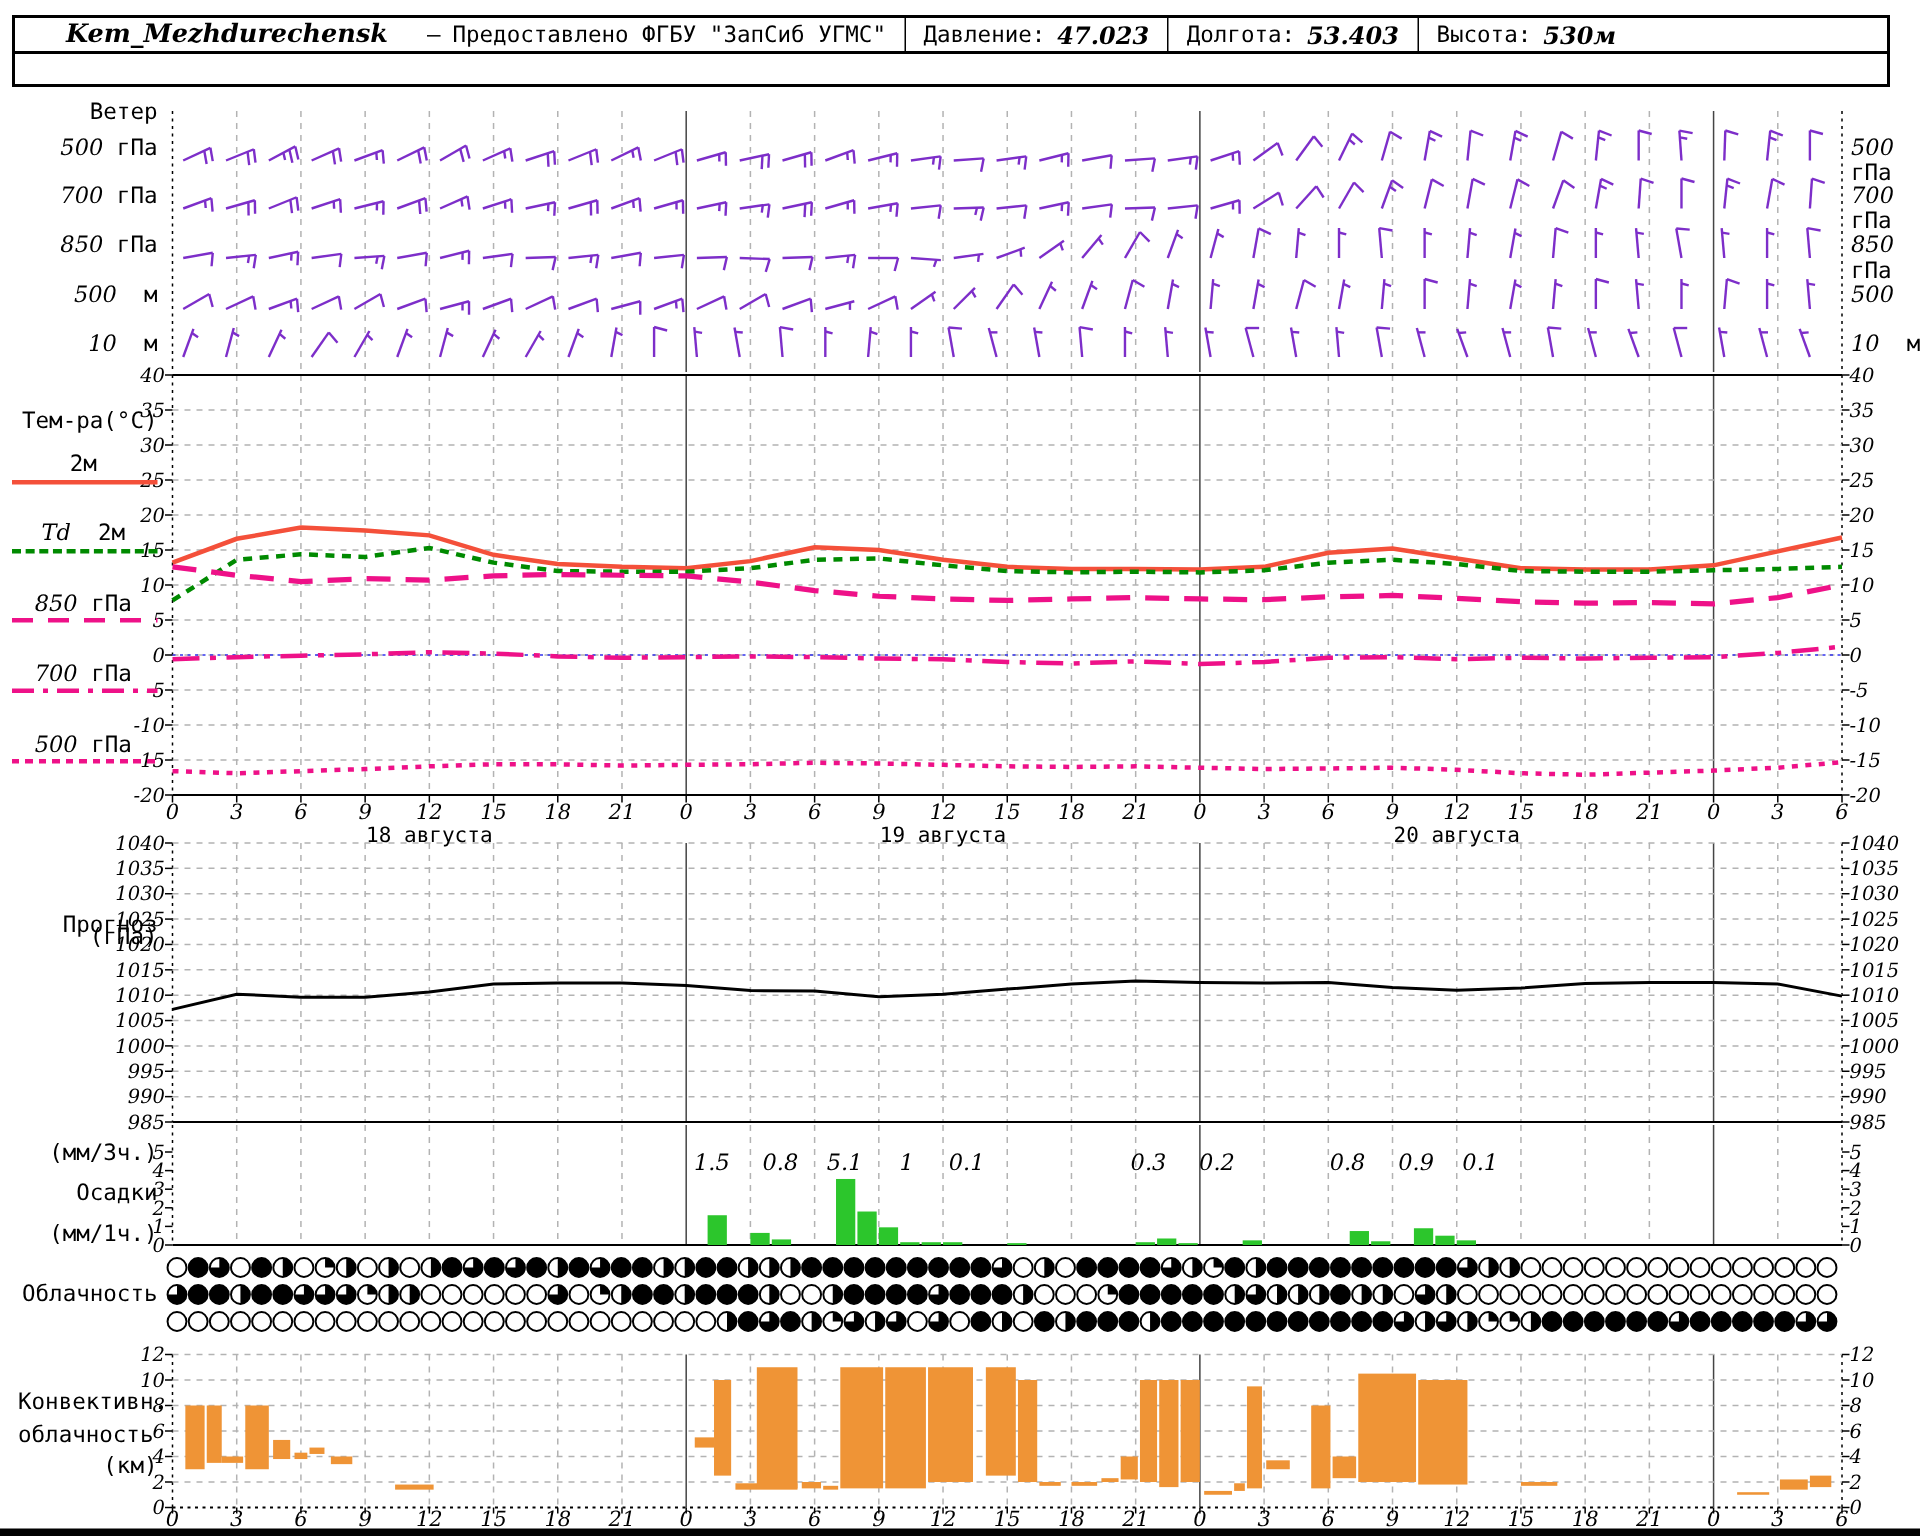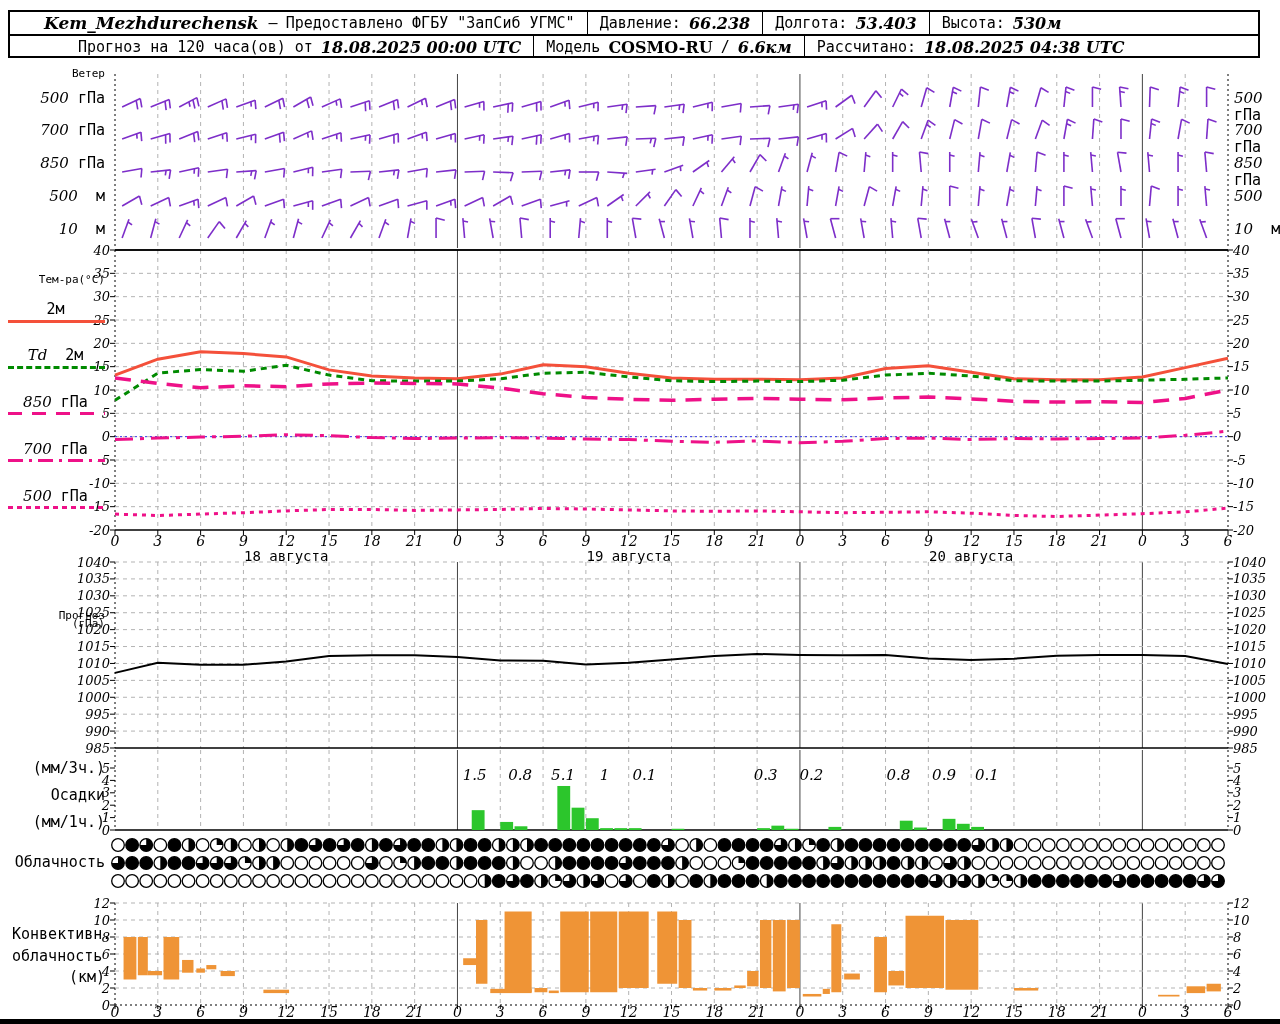--- a/index.html
+++ b/index.html
@@ -6,67 +6,55 @@
   .page{position:relative;width:1280px;height:1024px;background:#fff;overflow:hidden;
         font-family:"DejaVu Sans Mono",monospace;color:#000}
   svg{position:absolute;left:0;top:0}
   
   .hdr{position:absolute;left:8px;top:10px;width:1252px;height:48px;border:2px solid #000;box-sizing:border-box;background:#fff;z-index:5}
   .hrow{display:flex;align-items:center;height:22px;white-space:nowrap}
   .r1{border-bottom:2px solid #000;padding-left:34px}
   .r2{padding-left:64px}
   .m{font:15px "DejaVu Sans Mono",monospace;margin:0 4px}
   .v{font:italic bold 16px "DejaVu Serif",serif;margin:0 4px}
-  .station{font:italic bold 17px "DejaVu Serif",serif;margin-right:6px}
+  .station{font:italic bold 17px "DejaVu Serif",serif;margin-right:22px}
   .mb{font:bold 16px "DejaVu Serif",serif;margin:0 4px}
   .vb{display:inline-block;width:0;height:22px;border-left:1px solid #000;margin:0 8px}
   
   .ll{position:absolute;left:8px;width:97px;text-align:right;font-size:15px;line-height:16px}
   .rl{position:absolute;left:1234px;width:60px;text-align:left;font-size:15px;line-height:16px}
   .num{font:italic 15px "DejaVu Serif",serif}
   .leg-label{position:absolute;left:7px;width:97px;text-align:center;font-size:15px}
   .leg-line{position:absolute;left:8px;width:97px;height:3px}
-  .lt{font-size:11px}
+  .lt{font-size:15px}
   .botbar{position:absolute;left:0;top:1019px;width:1280px;height:5px;background:#000}
   .num-sm{font:italic 13px "DejaVu Serif",serif;fill:#000}
   .hour-lab{font:italic 14px "DejaVu Serif",serif;fill:#000}
   .date-lab{font:14px "DejaVu Sans Mono",monospace;fill:#000}
   .pr-lab{font:italic 15px "DejaVu Serif",serif;fill:#000}
 </style>
 </head>
 <body>
 
 <div class="page">
 
   <div class="hdr">
     <div class="hrow r1">
       <span class="station">Kem_Mezhdurechensk</span>
       <span class="m">—</span>
       <span class="m">Предоставлено ФГБУ "ЗапСиб УГМС"</span>
       <span class="vb"></span>
       <span class="m">Давление:</span>
-      <span class="v">66.238</span>
+      <span class="v">47.023</span>
       <span class="vb"></span>
       <span class="m">Долгота:</span>
       <span class="v">53.403</span>
       <span class="vb"></span>
       <span class="m">Высота:</span>
       <span class="v">530м</span>
-    </div>
-    <div class="hrow r2">
-      <span class="m">Прогноз на 120 часа(ов) от</span>
-      <span class="v">18.08.2025 00:00 UTC</span>
-      <span class="vb"></span>
-      <span class="m">Модель</span>
-      <span class="mb">COSMO-RU</span>
-      <span class="m">/</span>
-      <span class="v">6.6км</span>
-      <span class="vb"></span>
-      <span class="m">Рассчитано:</span>
-      <span class="v">18.08.2025 04:38 UTC</span>
     </div>
   </div>
 
   <svg id="plot" width="1280" height="1024">
       <g>
         <line x1="115" y1="74" x2="115" y2="248" stroke="#000" stroke-dasharray="2 3" stroke-width="1"></line>
         <line x1="115" y1="250" x2="115" y2="530" stroke="#000" stroke-dasharray="2 3" stroke-width="1"></line>
         <line x1="115" y1="562" x2="115" y2="748" stroke="#000" stroke-dasharray="2 3" stroke-width="1"></line>
         <line x1="115" y1="750" x2="115" y2="830" stroke="#000" stroke-dasharray="2 3" stroke-width="1"></line>
         <line x1="115" y1="903" x2="115" y2="1005" stroke="#000" stroke-dasharray="2 3" stroke-width="1"></line>

